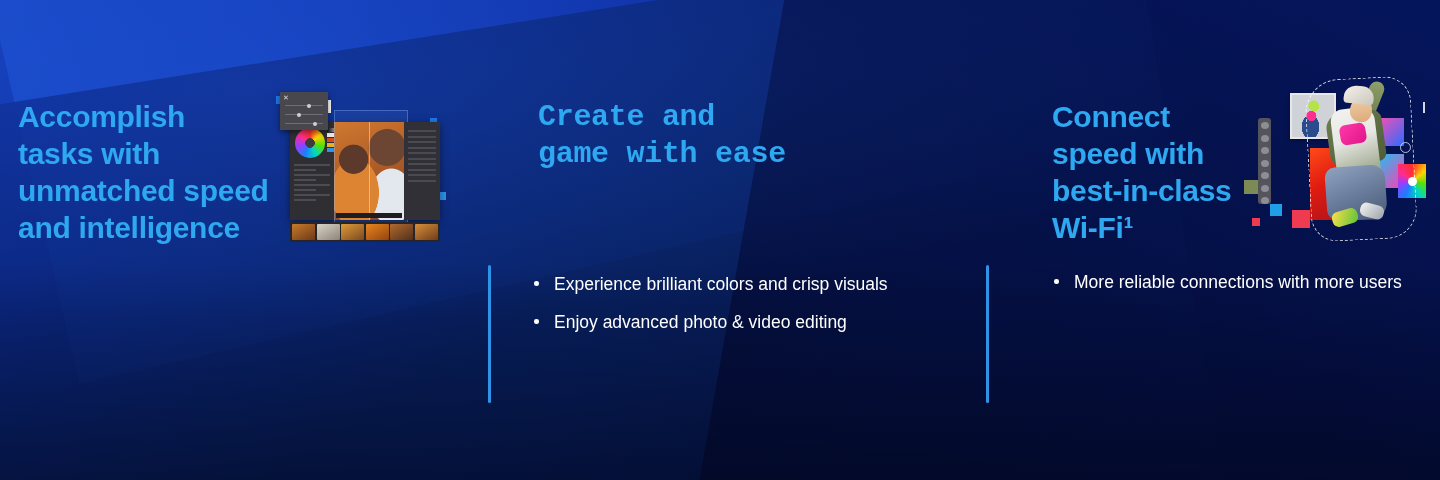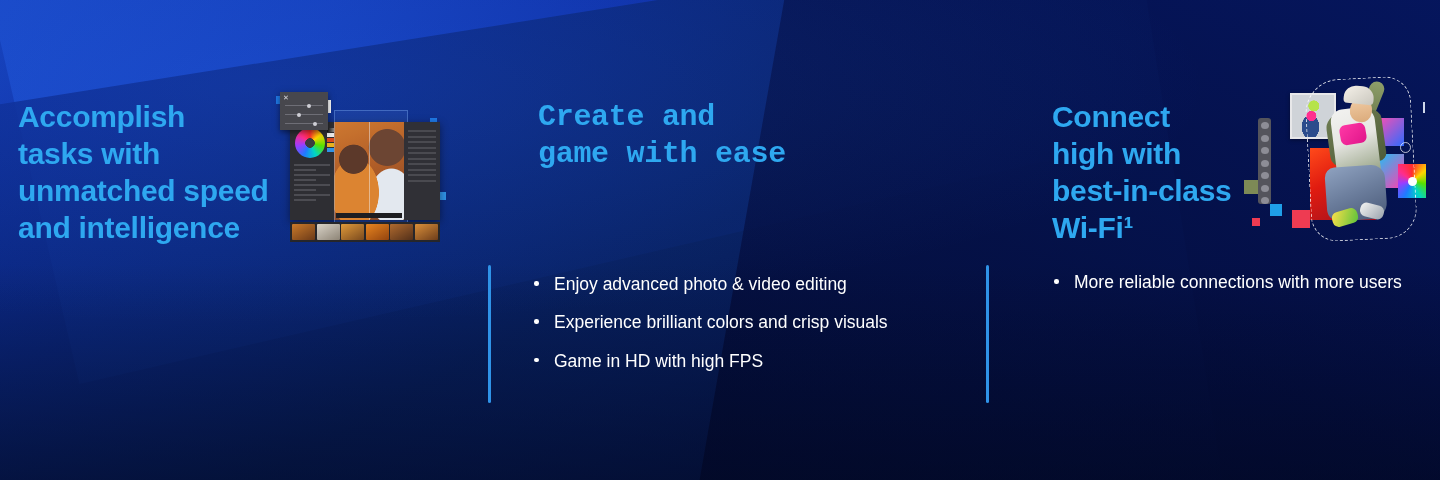--- a/index.html
+++ b/index.html
@@ -336,29 +336,28 @@
           <div class="d-hat"></div>
           <div class="d-jeans"></div>
           <div class="d-shoe1"></div>
           <div class="d-shoe2"></div>
         </div>
         <div class="d-marq"></div>
         <div class="d-handle"></div>
       </div>
 
       <div class="bullets">
+        <div class="bullet">Experience brilliant colors and crisp visuals</div>
         <div class="bullet">Enjoy advanced photo &amp; video editing</div>
-        <div class="bullet">Experience brilliant colors and crisp visuals</div>
-        <div class="bullet">Game in HD with high FPS</div>
       </div>
     </div>
 
     <div class="col col3 c3">
       <div class="heading">Connect
-high with
+speed with
 best-in-class
 Wi-Fi¹</div>
 
       <div class="bullets">
         <div class="bullet">More reliable connections with more users</div>
       </div>
     </div>
 
   </div>
 </div>

